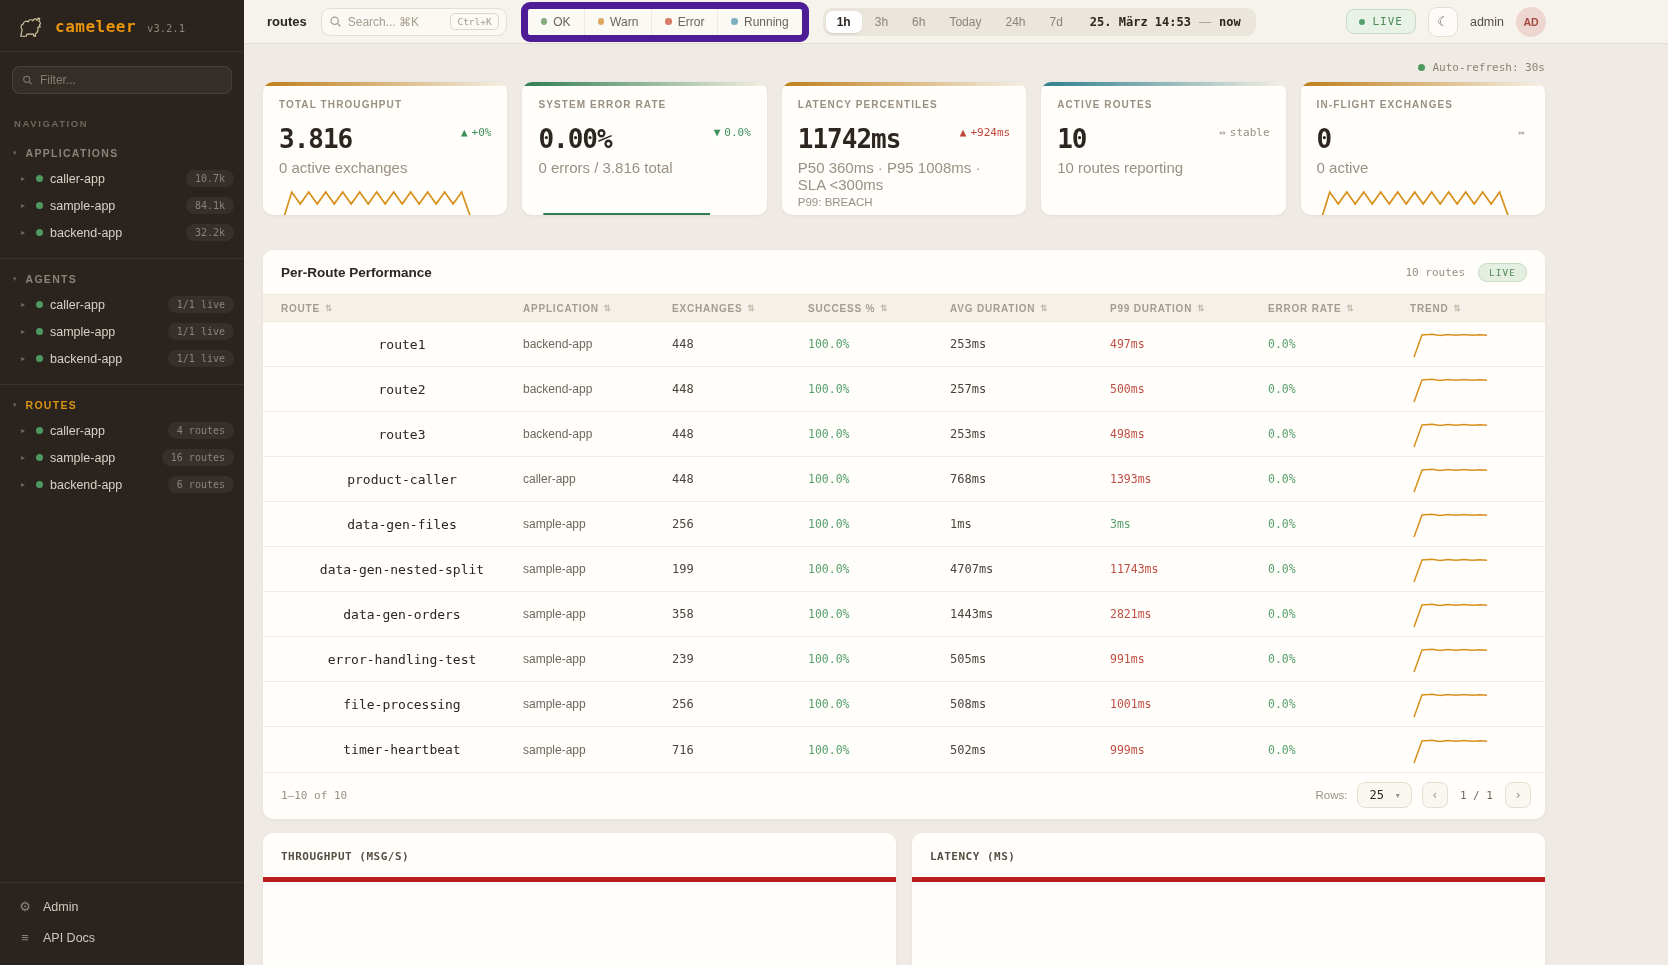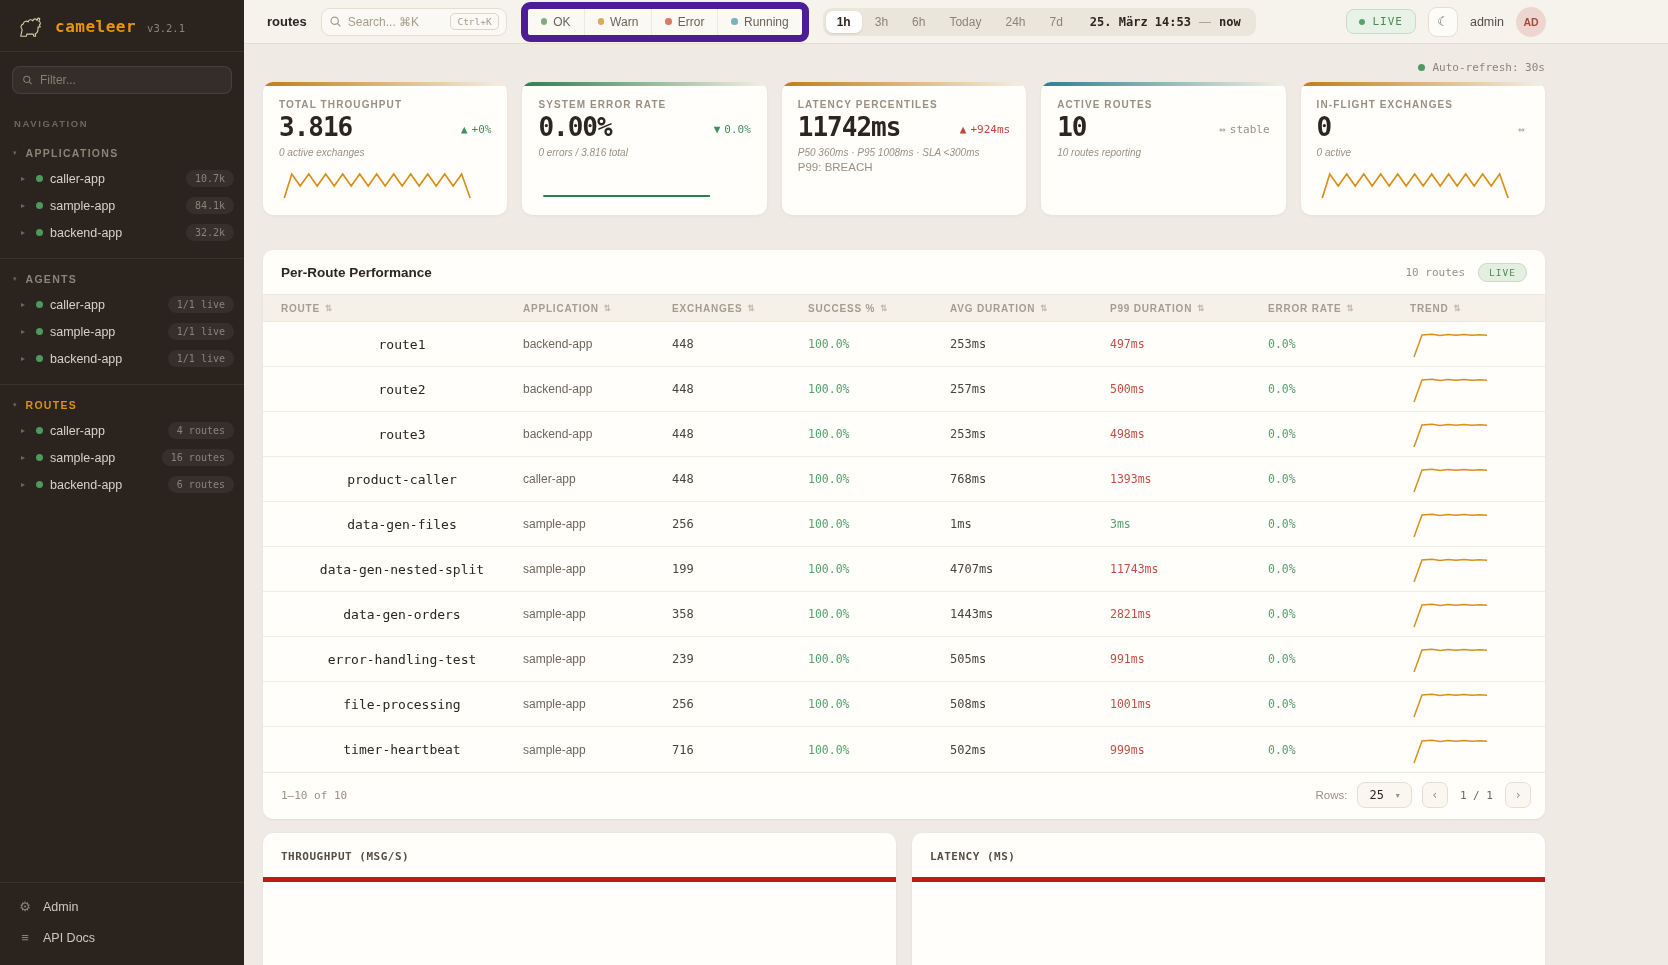--- a/index.html
+++ b/index.html
@@ -154,24 +154,24 @@
   
   .kpi-grid { display:grid; grid-template-columns:repeat(5,1fr); gap:15px;border-radius:20px; }
   .kpi-card {
     background:#fffefb; border-radius:10px; height:133px;
     box-shadow:0 1px 3px rgba(80,70,55,.07);
     overflow:hidden; position:relative;
   }
   .kpi-accent { height:4px; background:linear-gradient(90deg, var(--acc), rgba(243,237,224,.85)); }
   .kpi-body { padding:13px 16px 0 16px; }
   .kpi-label { font-size:10px; font-weight:bold; letter-spacing:1.1px; color:#998f83; }
-  .kpi-valrow { display:flex; align-items:flex-end; justify-content:space-between; margin-top:4px; }
+  .kpi-valrow { display:flex; align-items:flex-start; justify-content:space-between; margin-top:16px; }
   .kpi-value { font-family:"DejaVu Sans Mono", monospace; font-weight:bold; font-size:26px; letter-spacing:-1px; color:#2c2520; line-height:1; }
   .kpi-delta { font-family:"DejaVu Sans Mono", monospace; font-size:11px; margin-bottom:4px; display:flex; gap:4px; align-items:center;}
-  .kpi-sub { font-size:10px; color:#9a9084; margin-top:7px;font-style:italic; }
+  .kpi-sub { font-size:15px; color:#9a9084; margin-top:7px; }
   .kpi-sub2 { font-size:11.5px; color:#9a9084; margin-top:3px; }
   .kpi-spark { margin-top:8px; height:34px; }
 
   
   .table-card {
     background:#fffefb; border-radius:10px; margin-top:35px;
     box-shadow:0 1px 3px rgba(80,70,55,.07); overflow:hidden;
   }
   .table-head {
     display:flex; align-items:center; justify-content:space-between;

